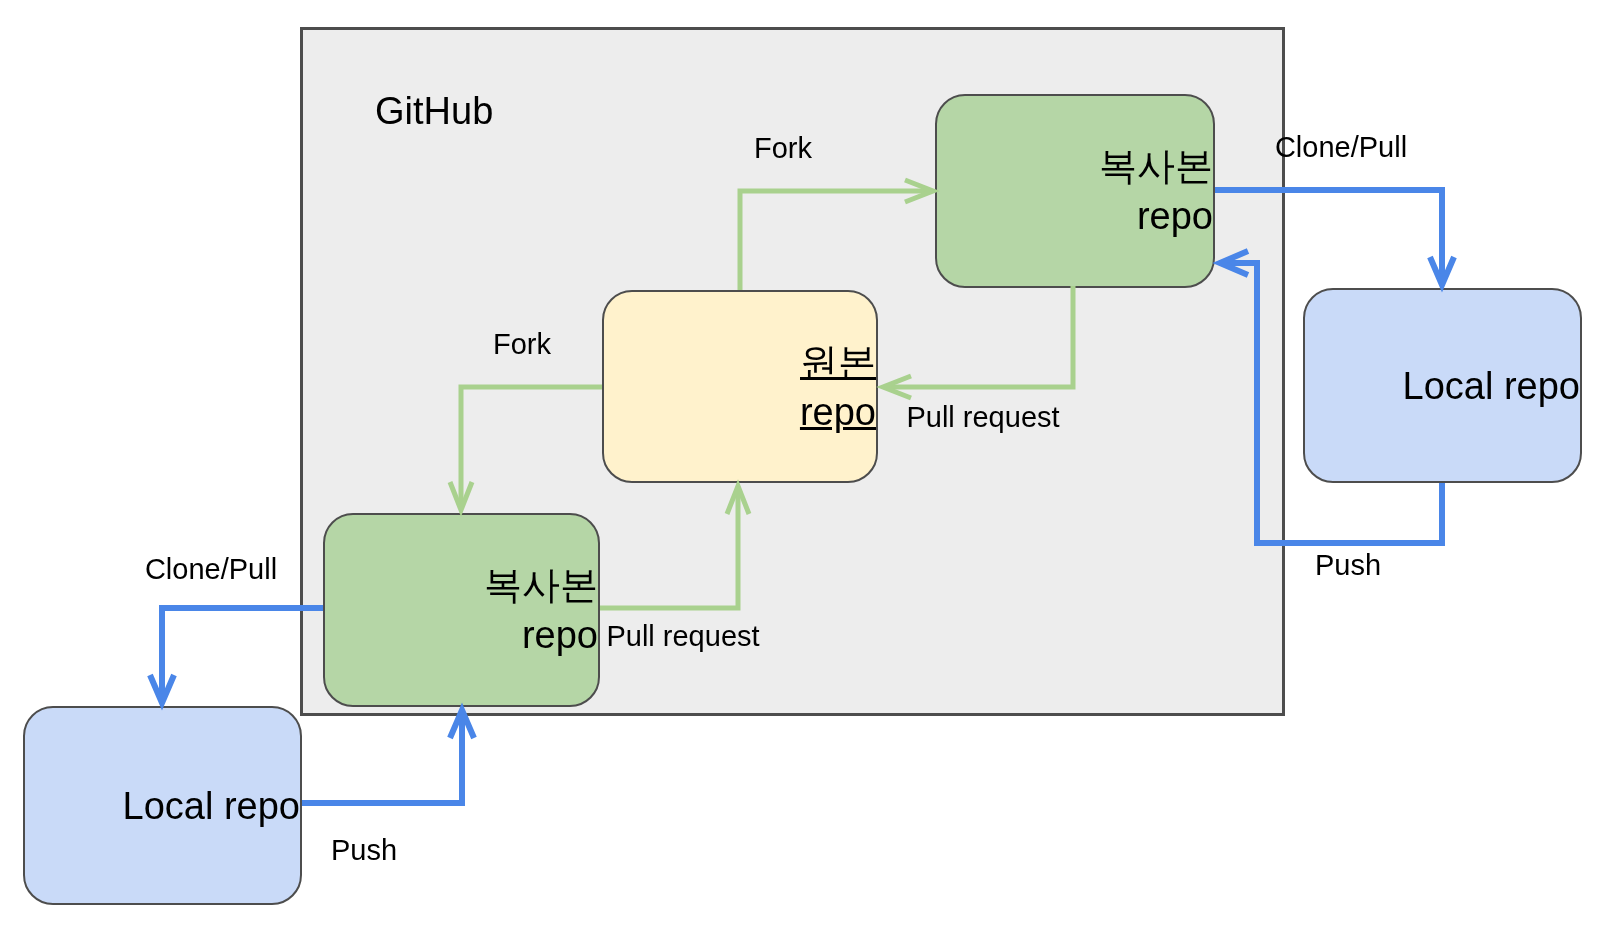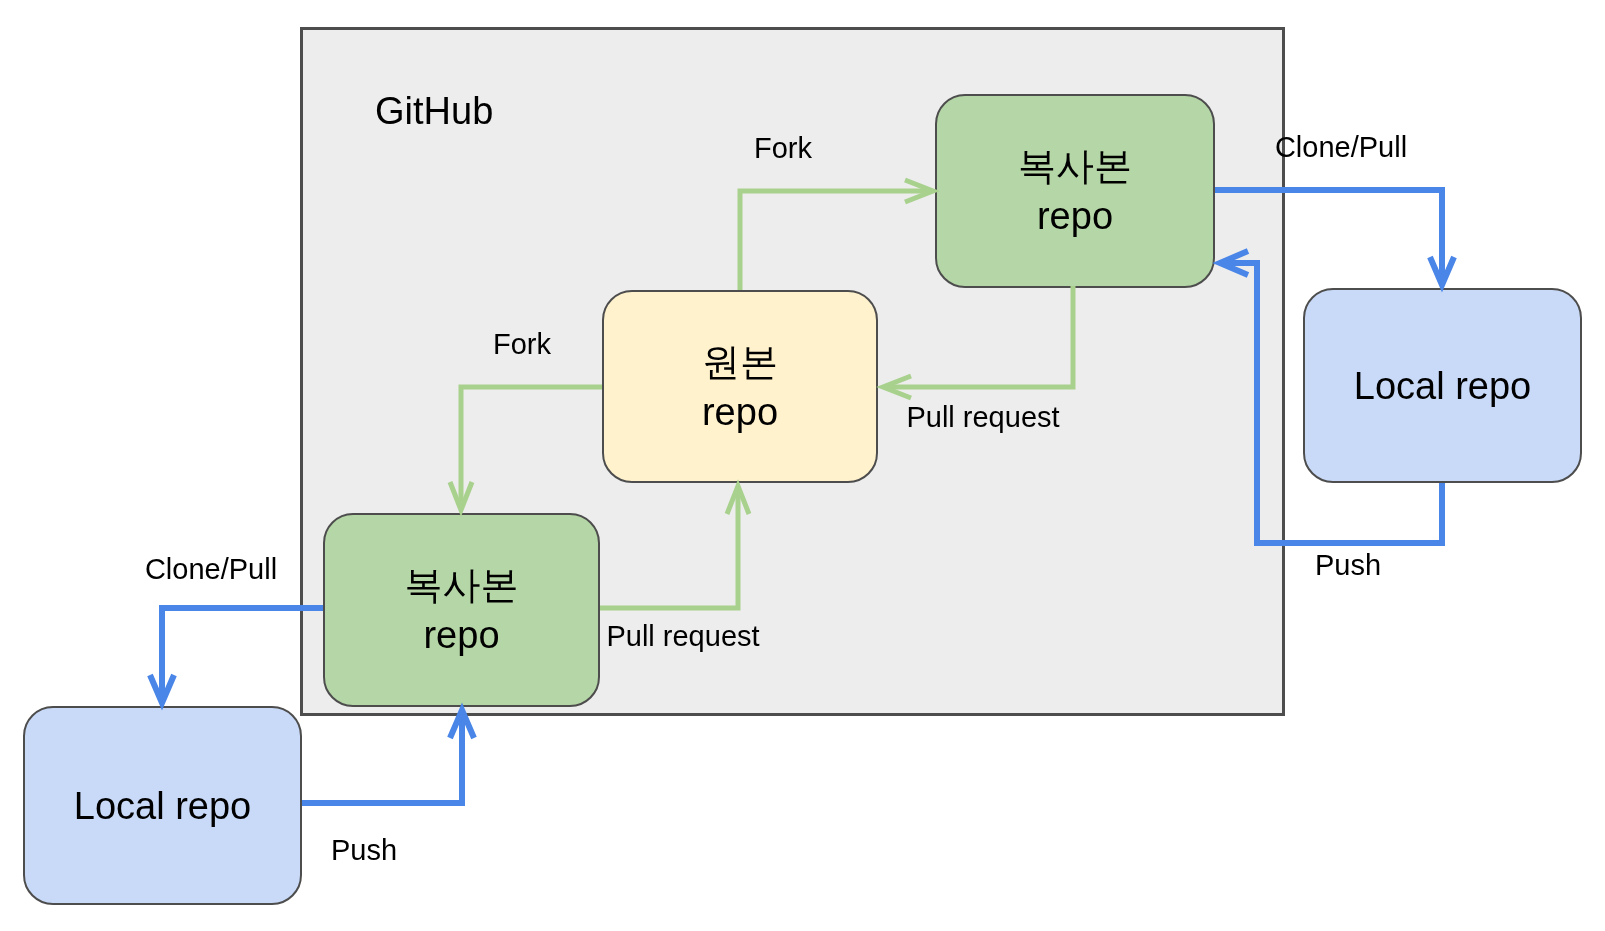--- a/index.html
+++ b/index.html
@@ -37,29 +37,29 @@
     color: var(--text-color);
     margin-left: 32px;
   }
   .node {
     position: absolute;
     border: 2.5px solid var(--node-border);
     border-radius: 30px;
     box-sizing: border-box;
     display: flex;
     flex-direction: column;
-    align-items: center;
+    align-items: flex-end;
     justify-content: center;
     font-size: 38px;
     line-height: 50px;
     text-align: center;
     color: var(--text-color);
   }
   .node.green { background: var(--green-fill); }
-  .node.yellow { background: var(--yellow-fill); }
+  .node.yellow { background: var(--yellow-fill); text-decoration: underline; }
   .node.blue { background: var(--blue-fill); }
 
   #copy-repo-top    { left: 935px;  top: 94px;  width: 280px; height: 194px; }
   #origin-repo      { left: 602px;  top: 290px; width: 276px; height: 193px; }
   #copy-repo-bottom { left: 323px;  top: 513px; width: 277px; height: 194px; }
   #local-repo-right { left: 1303px; top: 288px; width: 279px; height: 195px; }
   #local-repo-bottom{ left: 23px;   top: 706px; width: 279px; height: 199px; }
 
   .edge-label {
     position: absolute;

